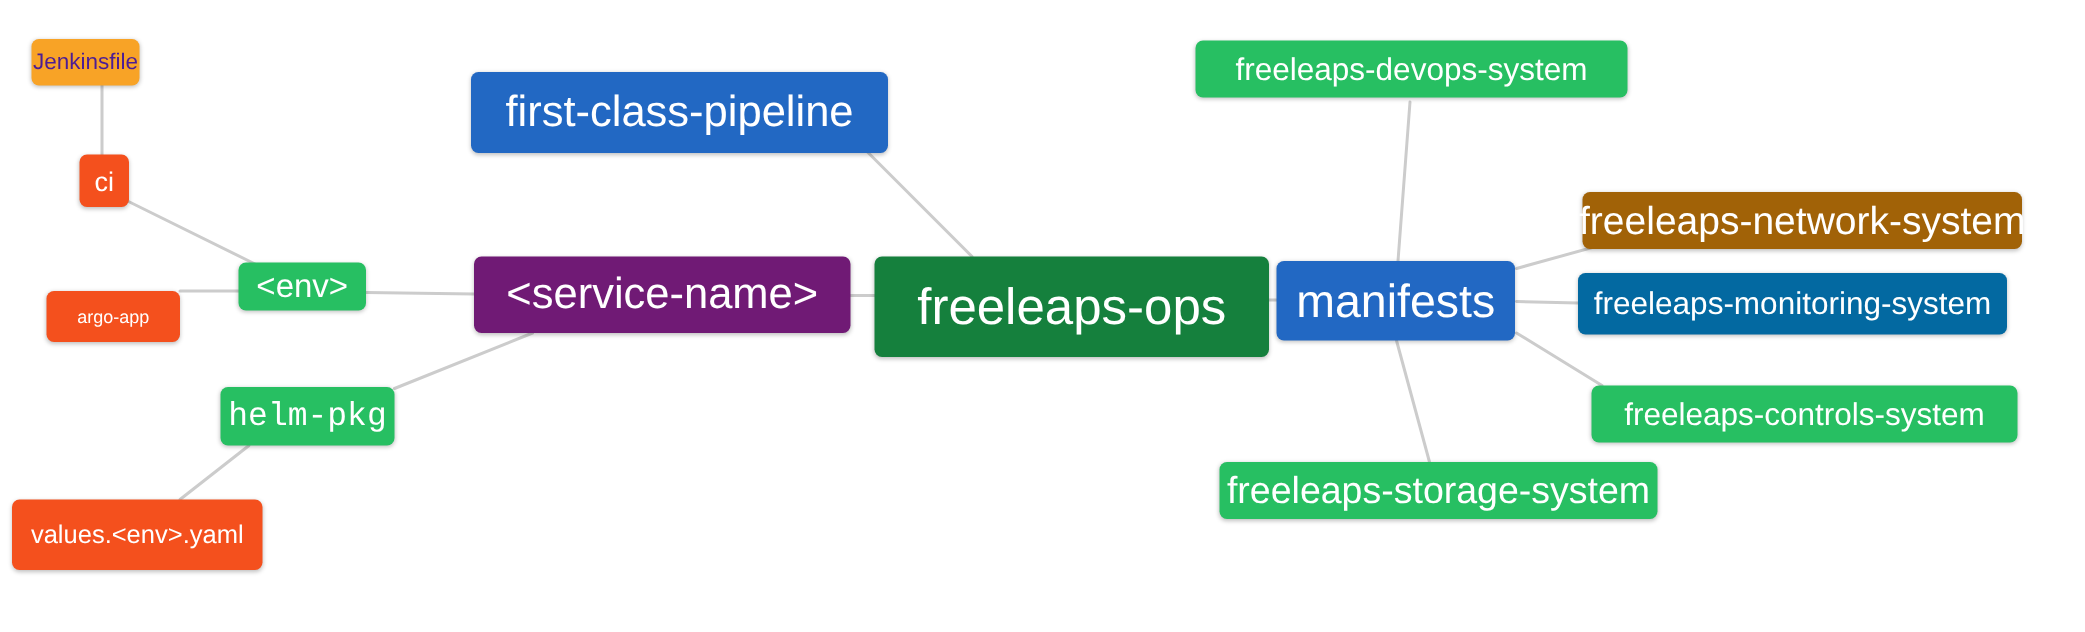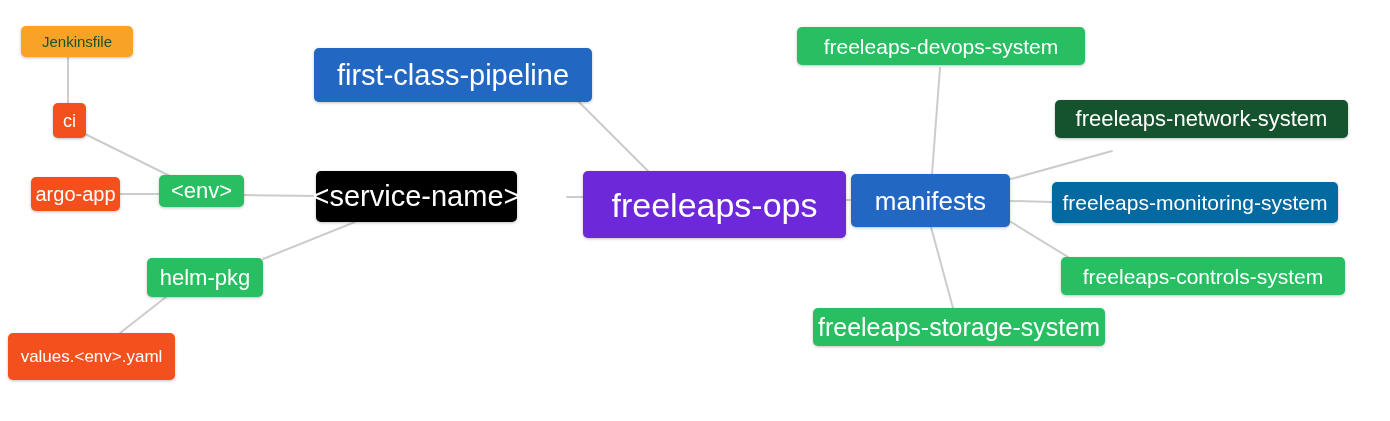--- a/index.html
+++ b/index.html
@@ -53,29 +53,29 @@
       <line x1="567" y1="90" x2="648" y2="171" stroke="#cccccc" stroke-width="2" stroke-linecap="round"></line>
       <line x1="567" y1="197" x2="583" y2="197" stroke="#cccccc" stroke-width="2" stroke-linecap="round"></line>
       <line x1="846" y1="200" x2="851" y2="200" stroke="#cccccc" stroke-width="2" stroke-linecap="round"></line>
       <line x1="932" y1="174" x2="940" y2="68" stroke="#cccccc" stroke-width="2" stroke-linecap="round"></line>
       <line x1="1011" y1="179" x2="1112" y2="151" stroke="#cccccc" stroke-width="2" stroke-linecap="round"></line>
       <line x1="1011" y1="201" x2="1052" y2="202" stroke="#cccccc" stroke-width="2" stroke-linecap="round"></line>
       <line x1="1011" y1="222" x2="1068" y2="257" stroke="#cccccc" stroke-width="2" stroke-linecap="round"></line>
       <line x1="931" y1="227" x2="953" y2="308" stroke="#cccccc" stroke-width="2" stroke-linecap="round"></line>
     </svg>
   <div>
-      <div class="node" style="left: 583px; top: 171px; width: 263px; height: 67px; font-size: 34px; background: #6d28d9; color: rgb(255, 255, 255); text-align: right;">freeleaps-ops</div>
+      <div class="node" style="left: 583px; top: 171px; width: 263px; height: 67px; font-size: 34px; background: #15803d; color: rgb(255, 255, 255); text-align: right;">freeleaps-ops</div>
       <div class="node" style="left: 314px; top: 36px; width: 278px; height: 54px; font-size: 29px; background: rgb(34, 104, 195); color: rgb(255, 255, 255); margin-top: 12px;">first-class-pipeline</div>
-      <div class="node" style="left: 316px; top: 171px; width: 201px; height: 51px; font-size: 29px; background: #000000; color: rgb(255, 255, 255);">&lt;service-name&gt;</div>
-      <div class="node" style="left: 851px; top: 174px; width: 159px; height: 53px; font-size: 26px; background: rgb(34, 104, 195); color: rgb(255, 255, 255);">manifests</div>
+      <div class="node" style="left: 316px; top: 171px; width: 251px; height: 51px; font-size: 29px; background: #701a75; color: rgb(255, 255, 255);">&lt;service-name&gt;</div>
+      <div class="node" style="left: 851px; top: 174px; width: 159px; height: 53px; font-size: 31px; background: rgb(34, 104, 195); color: rgb(255, 255, 255);">manifests</div>
       <div class="node" style="left: 159px; top: 175px; width: 85px; height: 32px; font-size: 22px; background: rgb(39, 191, 98); color: rgb(255, 255, 255);">&lt;env&gt;</div>
-      <div class="node" style="left: 147px; top: 258px; width: 116px; height: 39px; font-size: 22px; background: rgb(39, 191, 98); color: rgb(255, 255, 255);">helm-pkg</div>
+      <div class="node" style="left: 147px; top: 258px; width: 116px; height: 39px; font-size: 22px; background: rgb(39, 191, 98); color: rgb(255, 255, 255); font-family: Liberation Mono, monospace;">helm-pkg</div>
       <div class="node" style="left: 797px; top: 27px; width: 288px; height: 38px; font-size: 21px; background: rgb(39, 191, 98); color: rgb(255, 255, 255);">freeleaps-devops-system</div>
-      <div class="node" style="left: 1055px; top: 100px; width: 293px; height: 38px; font-size: 22px; background: #14532d; color: rgb(255, 255, 255);">freeleaps-network-system</div>
+      <div class="node" style="left: 1055px; top: 128px; width: 293px; height: 38px; font-size: 26px; background: #a16207; color: rgb(255, 255, 255);">freeleaps-network-system</div>
       <div class="node" style="left: 1052px; top: 182px; width: 286px; height: 41px; font-size: 21px; background: #0369a1; color: rgb(255, 255, 255);">freeleaps-monitoring-system</div>
       <div class="node" style="left: 1061px; top: 257px; width: 284px; height: 38px; font-size: 21px; background: rgb(39, 191, 98); color: rgb(255, 255, 255);">freeleaps-controls-system</div>
       <div class="node" style="left: 813px; top: 308px; width: 292px; height: 38px; font-size: 25px; background: rgb(39, 191, 98); color: rgb(255, 255, 255);">freeleaps-storage-system</div>
       <div class="node" style="left: 53px; top: 103px; width: 33px; height: 35px; font-size: 18px; background: rgb(244, 80, 29); color: rgb(255, 255, 255);">ci</div>
-      <div class="node" style="left: 31px; top: 177px; width: 89px; height: 34px; font-size: 20px; background: rgb(244, 80, 29); color: rgb(255, 255, 255);">argo-app</div>
+      <div class="node" style="left: 31px; top: 194px; width: 89px; height: 34px; font-size: 12px; background: rgb(244, 80, 29); color: rgb(255, 255, 255);">argo-app</div>
       <div class="node" style="left: 8px; top: 333px; width: 167px; height: 47px; font-size: 17px; background: rgb(244, 80, 29); color: rgb(255, 255, 255);">values.&lt;env&gt;.yaml</div>
-      <div class="node" style="left: 21px; top: 26px; width: 112px; height: 31px; font-size: 15px; background: rgb(248, 163, 38); color: #14532d;">Jenkinsfile</div>
+      <div class="node" style="left: 21px; top: 26px; width: 72px; height: 31px; font-size: 15px; background: rgb(248, 163, 38); color: #4c1d95;">Jenkinsfile</div>
     </div>
 </div>
 
 </body></html>

